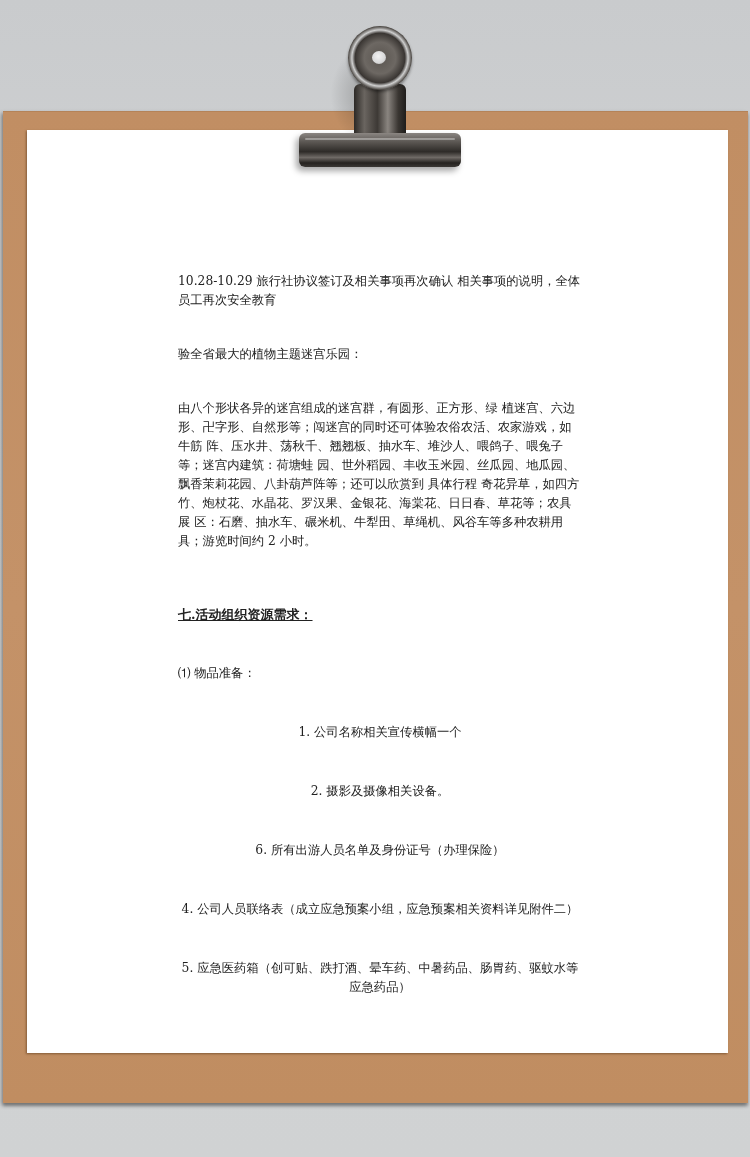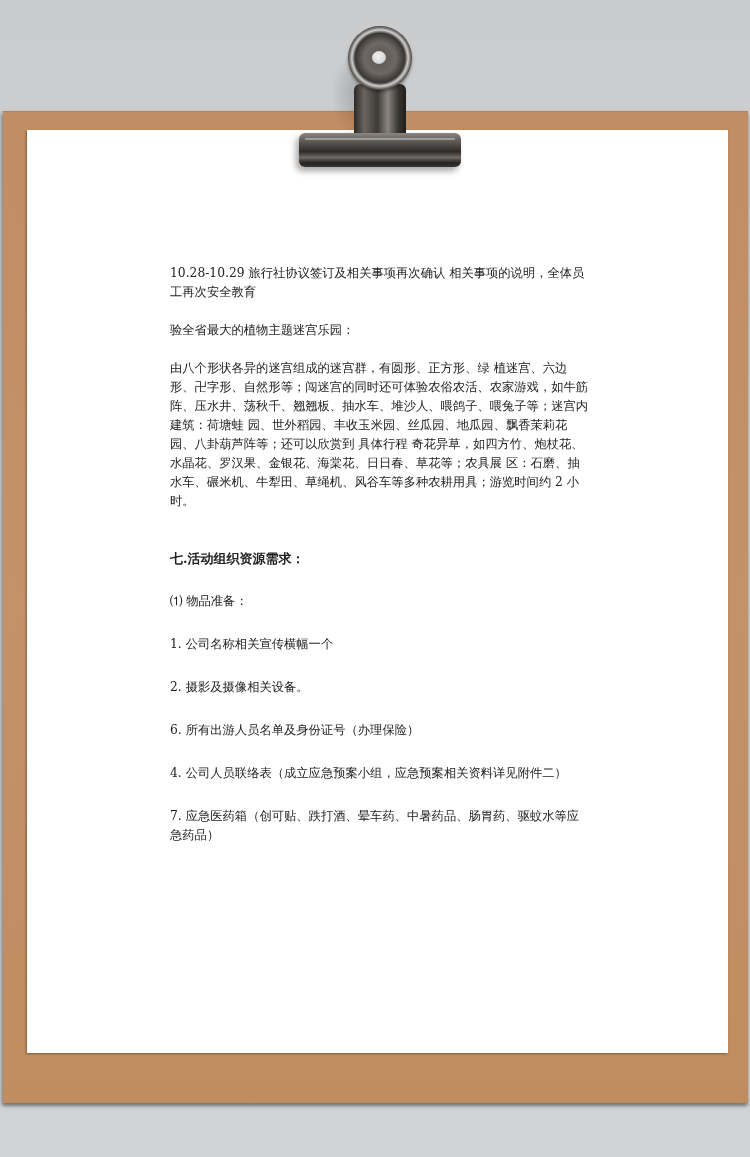--- a/index.html
+++ b/index.html
@@ -16,25 +16,25 @@
   }
   .paper {
     position:absolute; left:27px; top:130px; width:701px; height:923px;
     background:#ffffff;
     box-shadow: -1px 1px 2px rgba(80,50,20,0.55);
   }
   .content {
     position:absolute; left:170px; top:264px; width:420px;
     color:#222; font-size:12.3px; line-height:19px;
   }
-  .content p { margin:0; }
+  .content p { margin:8px; }
   .gap1 { height:19px; }
   .gap-lg { height:24px; }
-  .heading { font-weight:bold; font-size:13px; }
-  .list-item { margin-top:0; }
+  .heading { font-weight:bold; font-size:13px;text-decoration:underline; }
+  .list-item { margin-top:0;text-align:center; }
   
   .clip { position:absolute; left:0; top:0; width:750px; height:180px; pointer-events:none; }
   .clip-shadow {
     position:absolute; left:330px; top:45px; width:80px; height:100px;
     background: radial-gradient(ellipse at center, rgba(0,0,0,0.25) 0%, rgba(0,0,0,0) 70%);
   }
   .clip-ring {
     position:absolute; left:348px; top:26px; width:64px; height:64px; border-radius:50%;
     background: radial-gradient(circle at 50% 50%, #5a5550 0%, #6d6863 35%, #3a3633 55%, #cfcfcf 62%, #4c4844 70%, #9a9794 80%, #2d2a28 100%);
     box-shadow: 0 2px 3px rgba(0,0,0,0.4);
@@ -85,14 +85,14 @@
   <p>⑴ 物品准备：</p>
   <div class="gap-lg"></div>
   <p class="list-item">1. 公司名称相关宣传横幅一个</p>
   <div class="gap-lg"></div>
   <p class="list-item">2. 摄影及摄像相关设备。</p>
   <div class="gap-lg"></div>
   <p class="list-item">6. 所有出游人员名单及身份证号（办理保险）</p>
   <div class="gap-lg"></div>
   <p class="list-item">4. 公司人员联络表（成立应急预案小组，应急预案相关资料详见附件二）</p>
   <div class="gap-lg"></div>
-  <p class="list-item">7. 应急医药箱（创可贴、跌打酒、晕车药、中暑药品、肠胃药、驱蚊水等应急药品）</p>
+  <p class="list-item">5. 应急医药箱（创可贴、跌打酒、晕车药、中暑药品、肠胃药、驱蚊水等应急药品）</p>
 </div>
 
 </body></html>

